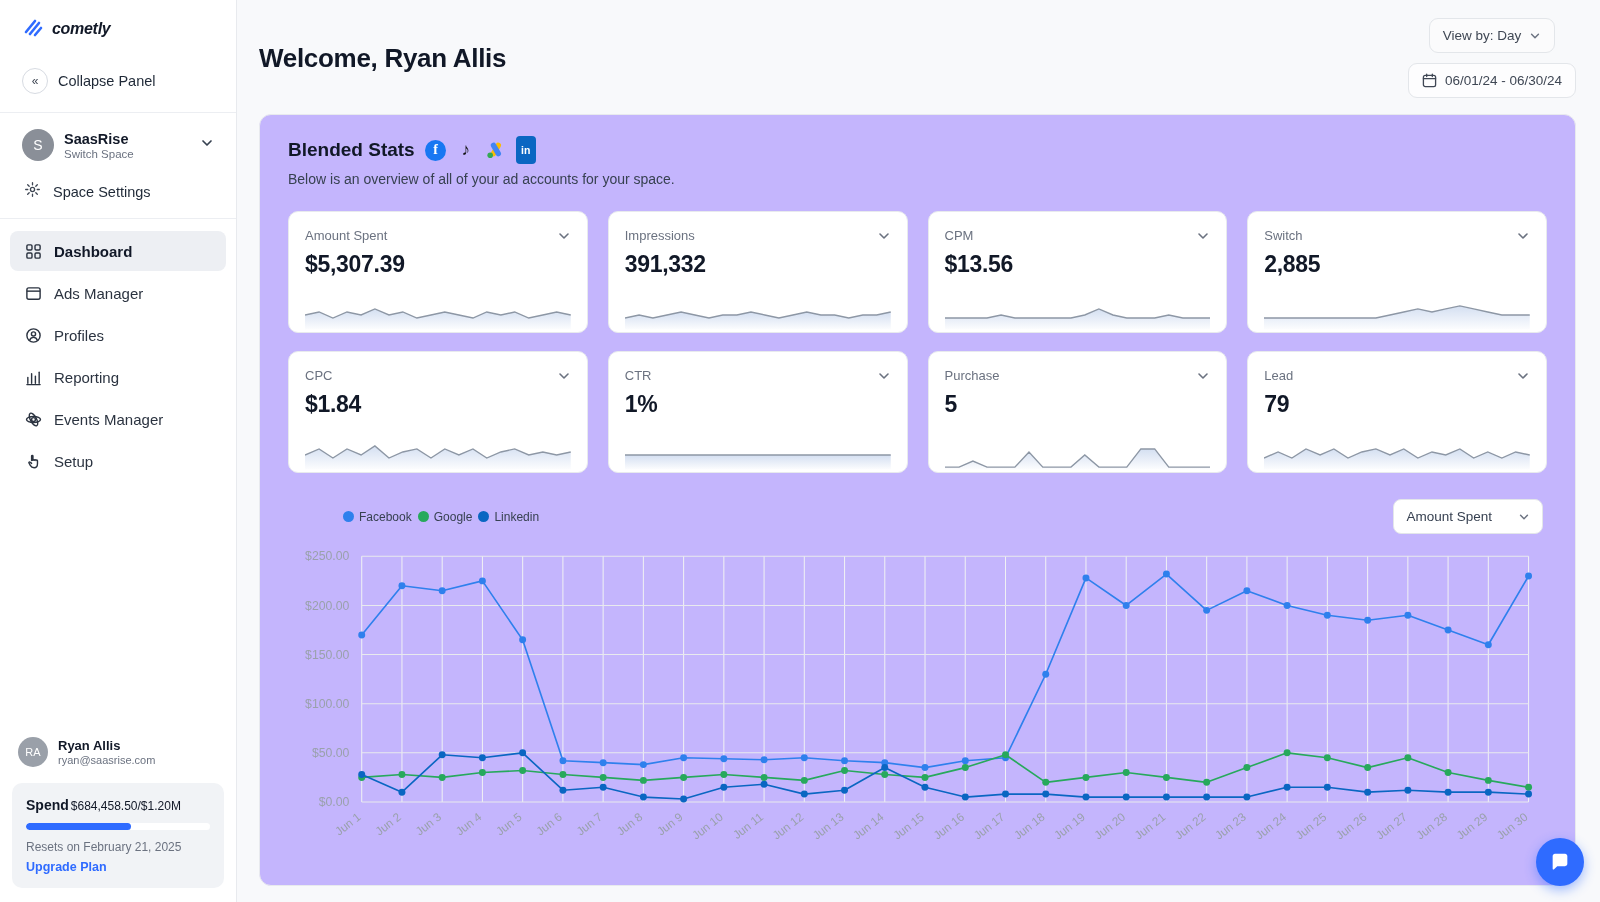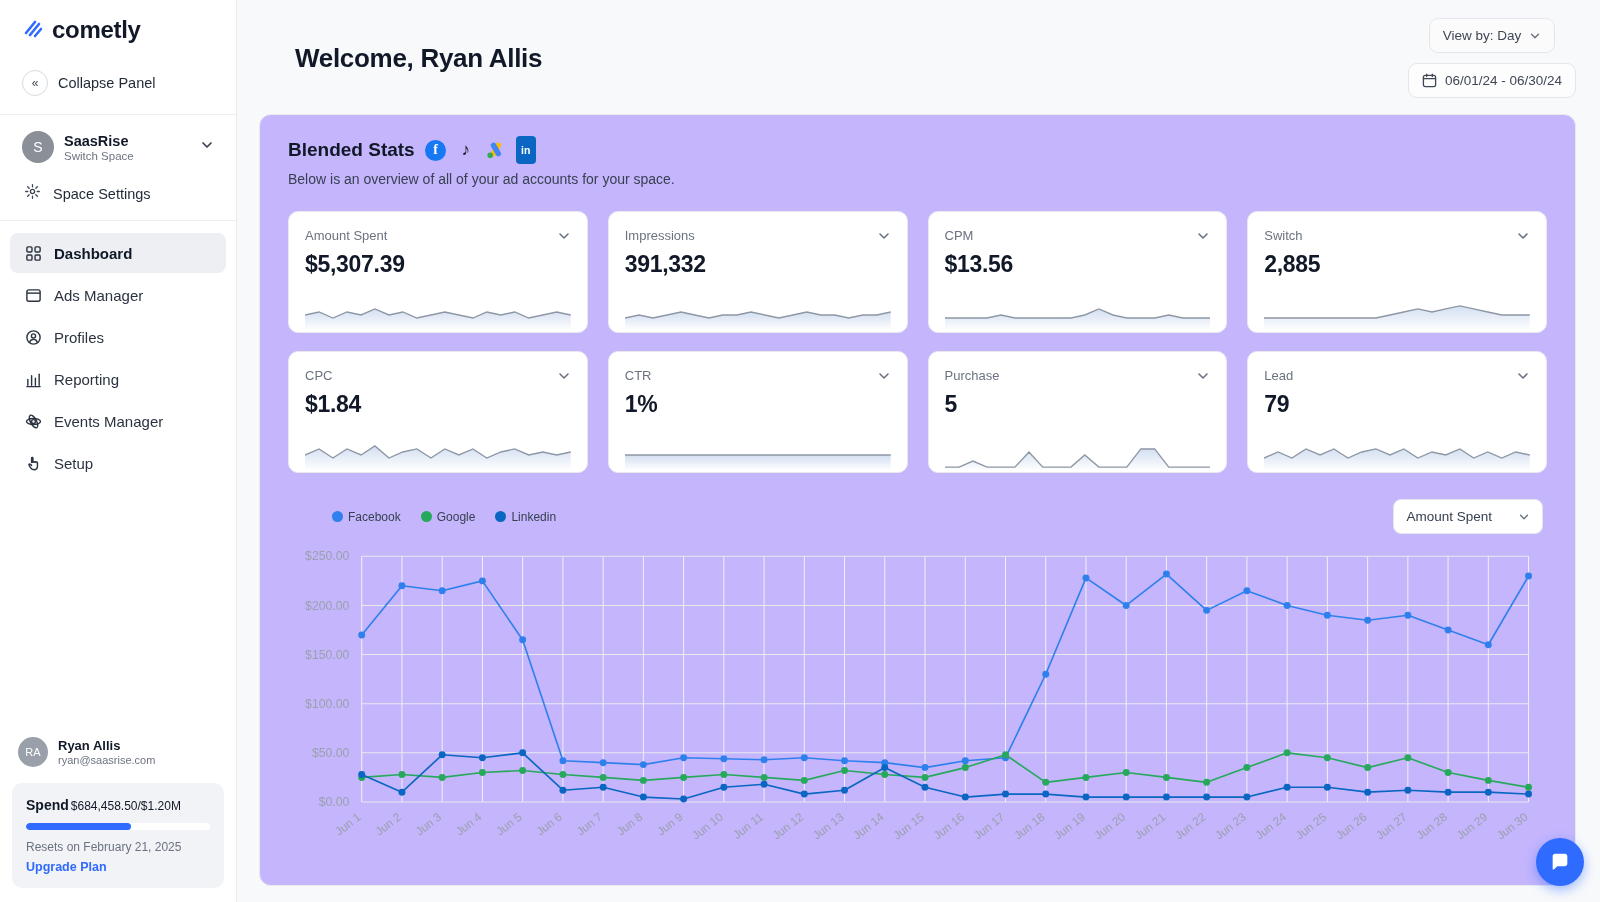--- a/index.html
+++ b/index.html
@@ -2,21 +2,21 @@
 <html><head>
 <meta charset="utf-8">
 <style>
   * { margin:0; padding:0; box-sizing:border-box; }
   html,body { width:1600px; height:902px; overflow:hidden; font-family:"Liberation Sans", sans-serif; background:#f8f9fb; color:#111827; }
   .layout { display:flex; width:100%; height:100%; }
 
   
   .sidebar { width:237px; min-width:237px; background:#ffffff; border-right:1px solid #e8eaee; display:flex; flex-direction:column; height:100%; }
   .brand-row { display:flex; align-items:center; gap:8px; padding:16px 22px 14px 22px; }
-  .brand-name { font-size:24px; font-weight:bold; letter-spacing:-0.3px; }
+  .brand-name { font-size:16px; font-weight:bold; letter-spacing:-0.3px;font-style:italic; }
   .collapse-row { display:flex; align-items:center; gap:10px; padding:12px 22px 18px 22px; border-bottom:1px solid #eceef2; cursor:pointer; }
   .collapse-circle { width:26px; height:26px; border:1px solid #d7dbe2; border-radius:50%; display:flex; align-items:center; justify-content:center; font-size:12px; color:#3f4754; }
   .collapse-label { font-size:14.5px; color:#1f2937; }
   .space-row { display:flex; align-items:center; gap:10px; padding:16px 22px 6px 22px; cursor:pointer; }
   .space-avatar { width:32px; height:32px; border-radius:50%; background:#8a8f98; color:#fff; display:flex; align-items:center; justify-content:center; font-size:14px; }
   .space-texts { flex:1; }
   .space-name { font-size:14.5px; font-weight:bold; color:#111827; }
   .space-sub { font-size:11.5px; color:#6b7280; margin-top:1px; }
   .settings-row { display:flex; align-items:center; gap:12px; padding:14px 22px 16px 24px; border-bottom:1px solid #eceef2; cursor:pointer; }
   .settings-label { font-size:14.5px; color:#1f2937; }
@@ -34,21 +34,21 @@
   .spend-label { font-weight:bold; font-size:14px; }
   .spend-value { color:#111827; font-size:12px; }
   .spend-bar { margin-top:10px; height:7px; border-radius:4px; background:#ffffff; overflow:hidden; }
   .spend-bar-fill { height:100%; background:#2f6bff; border-radius:4px; }
   .spend-resets { margin-top:10px; font-size:12px; color:#6b7280; }
   .spend-upgrade { margin-top:6px; font-size:12.5px; font-weight:bold; color:#2f6bff; cursor:pointer; }
 
   
   .main { flex:1; display:flex; flex-direction:column; overflow:hidden; }
   .main-header { display:flex; align-items:center; justify-content:space-between; padding:18px 24px 14px 22px; }
-  .page-title { font-size:26px; font-weight:bold; letter-spacing:-0.3px;margin-left:36px; }
+  .page-title { font-size:26px; font-weight:bold; letter-spacing:-0.3px; }
   .header-controls { display:flex; align-items:center; gap:10px;flex-direction:column; }
   .control { display:flex; align-items:center; gap:8px; border:1px solid #e3e6ea; background:#fbfbfc; border-radius:9px; padding:9px 13px; font-size:13.5px; color:#3f4754; cursor:pointer; }
   .control.white { background:#fdfdfe; }
 
   .blended-card { margin:2px 24px 20px 22px; background:#c4b5fd; border:1px solid #e8eaee; border-radius:12px; padding:24px 28px 18px 28px; height:786px; }
   .blended-title-row { display:flex; align-items:center; gap:10px; }
   .blended-title { font-size:19px; font-weight:bold; }
   .platform-icons { display:flex; align-items:center; gap:8px; }
   .p-icon { width:22px; height:22px; display:flex; align-items:center; justify-content:center; }
   .fb-badge { width:21px; height:21px; border-radius:50%; background:#1877f2; color:#fff; font-weight:bold; font-size:14px; display:flex; align-items:center; justify-content:center; font-family:"Liberation Serif", serif; }
@@ -59,21 +59,21 @@
   .stats-grid { margin-top:24px; display:grid; grid-template-columns:repeat(4, 1fr); gap:18px 20px; }
   .stat-card { border:1px solid #e8eaee; border-radius:10px; background:#fff; padding:16px 16px 0 16px; height:122px; display:flex; flex-direction:column; }
   .stat-top { display:flex; align-items:center; justify-content:space-between; }
   .stat-label { font-size:13px; color:#6b7280; }
   .stat-chevron { color:#6b7280; cursor:pointer; display:flex; }
   .stat-value { font-size:23px; font-weight:bold; margin-top:8px; letter-spacing:-0.3px; }
   .stat-spark { margin-top:auto; height:34px; }
   .stat-spark svg { display:block; width:100%; height:34px; }
 
   .chart-controls-row { margin-top:26px; display:flex; align-items:center; justify-content:space-between; padding:0 4px 0 8px; }
-  .legend { display:flex; align-items:center; gap:20px; margin-left:36px; }
+  .legend { display:flex; align-items:center; gap:6px; margin-left:47px; }
   .legend-item { display:flex; align-items:center; gap:5px; font-size:12px; color:#374151; }
   .legend-dot { width:11px; height:11px; border-radius:50%; }
   .metric-select { display:flex; align-items:center; gap:26px; border:1px solid #e3e6ea; border-radius:8px; padding:9px 12px; font-size:13.5px; color:#374151; cursor:pointer; background:#fff; }
 
   .chart-wrap { margin-top:8px; }
   .chart-wrap svg { display:block; width:100%; }
   .tick-label { font-size:12px; fill:#9aa1ac; }
   .x-label { font-size:11.5px; fill:#9aa1ac; }
 
   .chat-fab { position:fixed; right:16px; bottom:16px; width:48px; height:48px; border-radius:50%; background:#2f6bff; box-shadow:0 4px 12px rgba(47,107,255,.45); display:flex; align-items:center; justify-content:center; cursor:pointer; }

